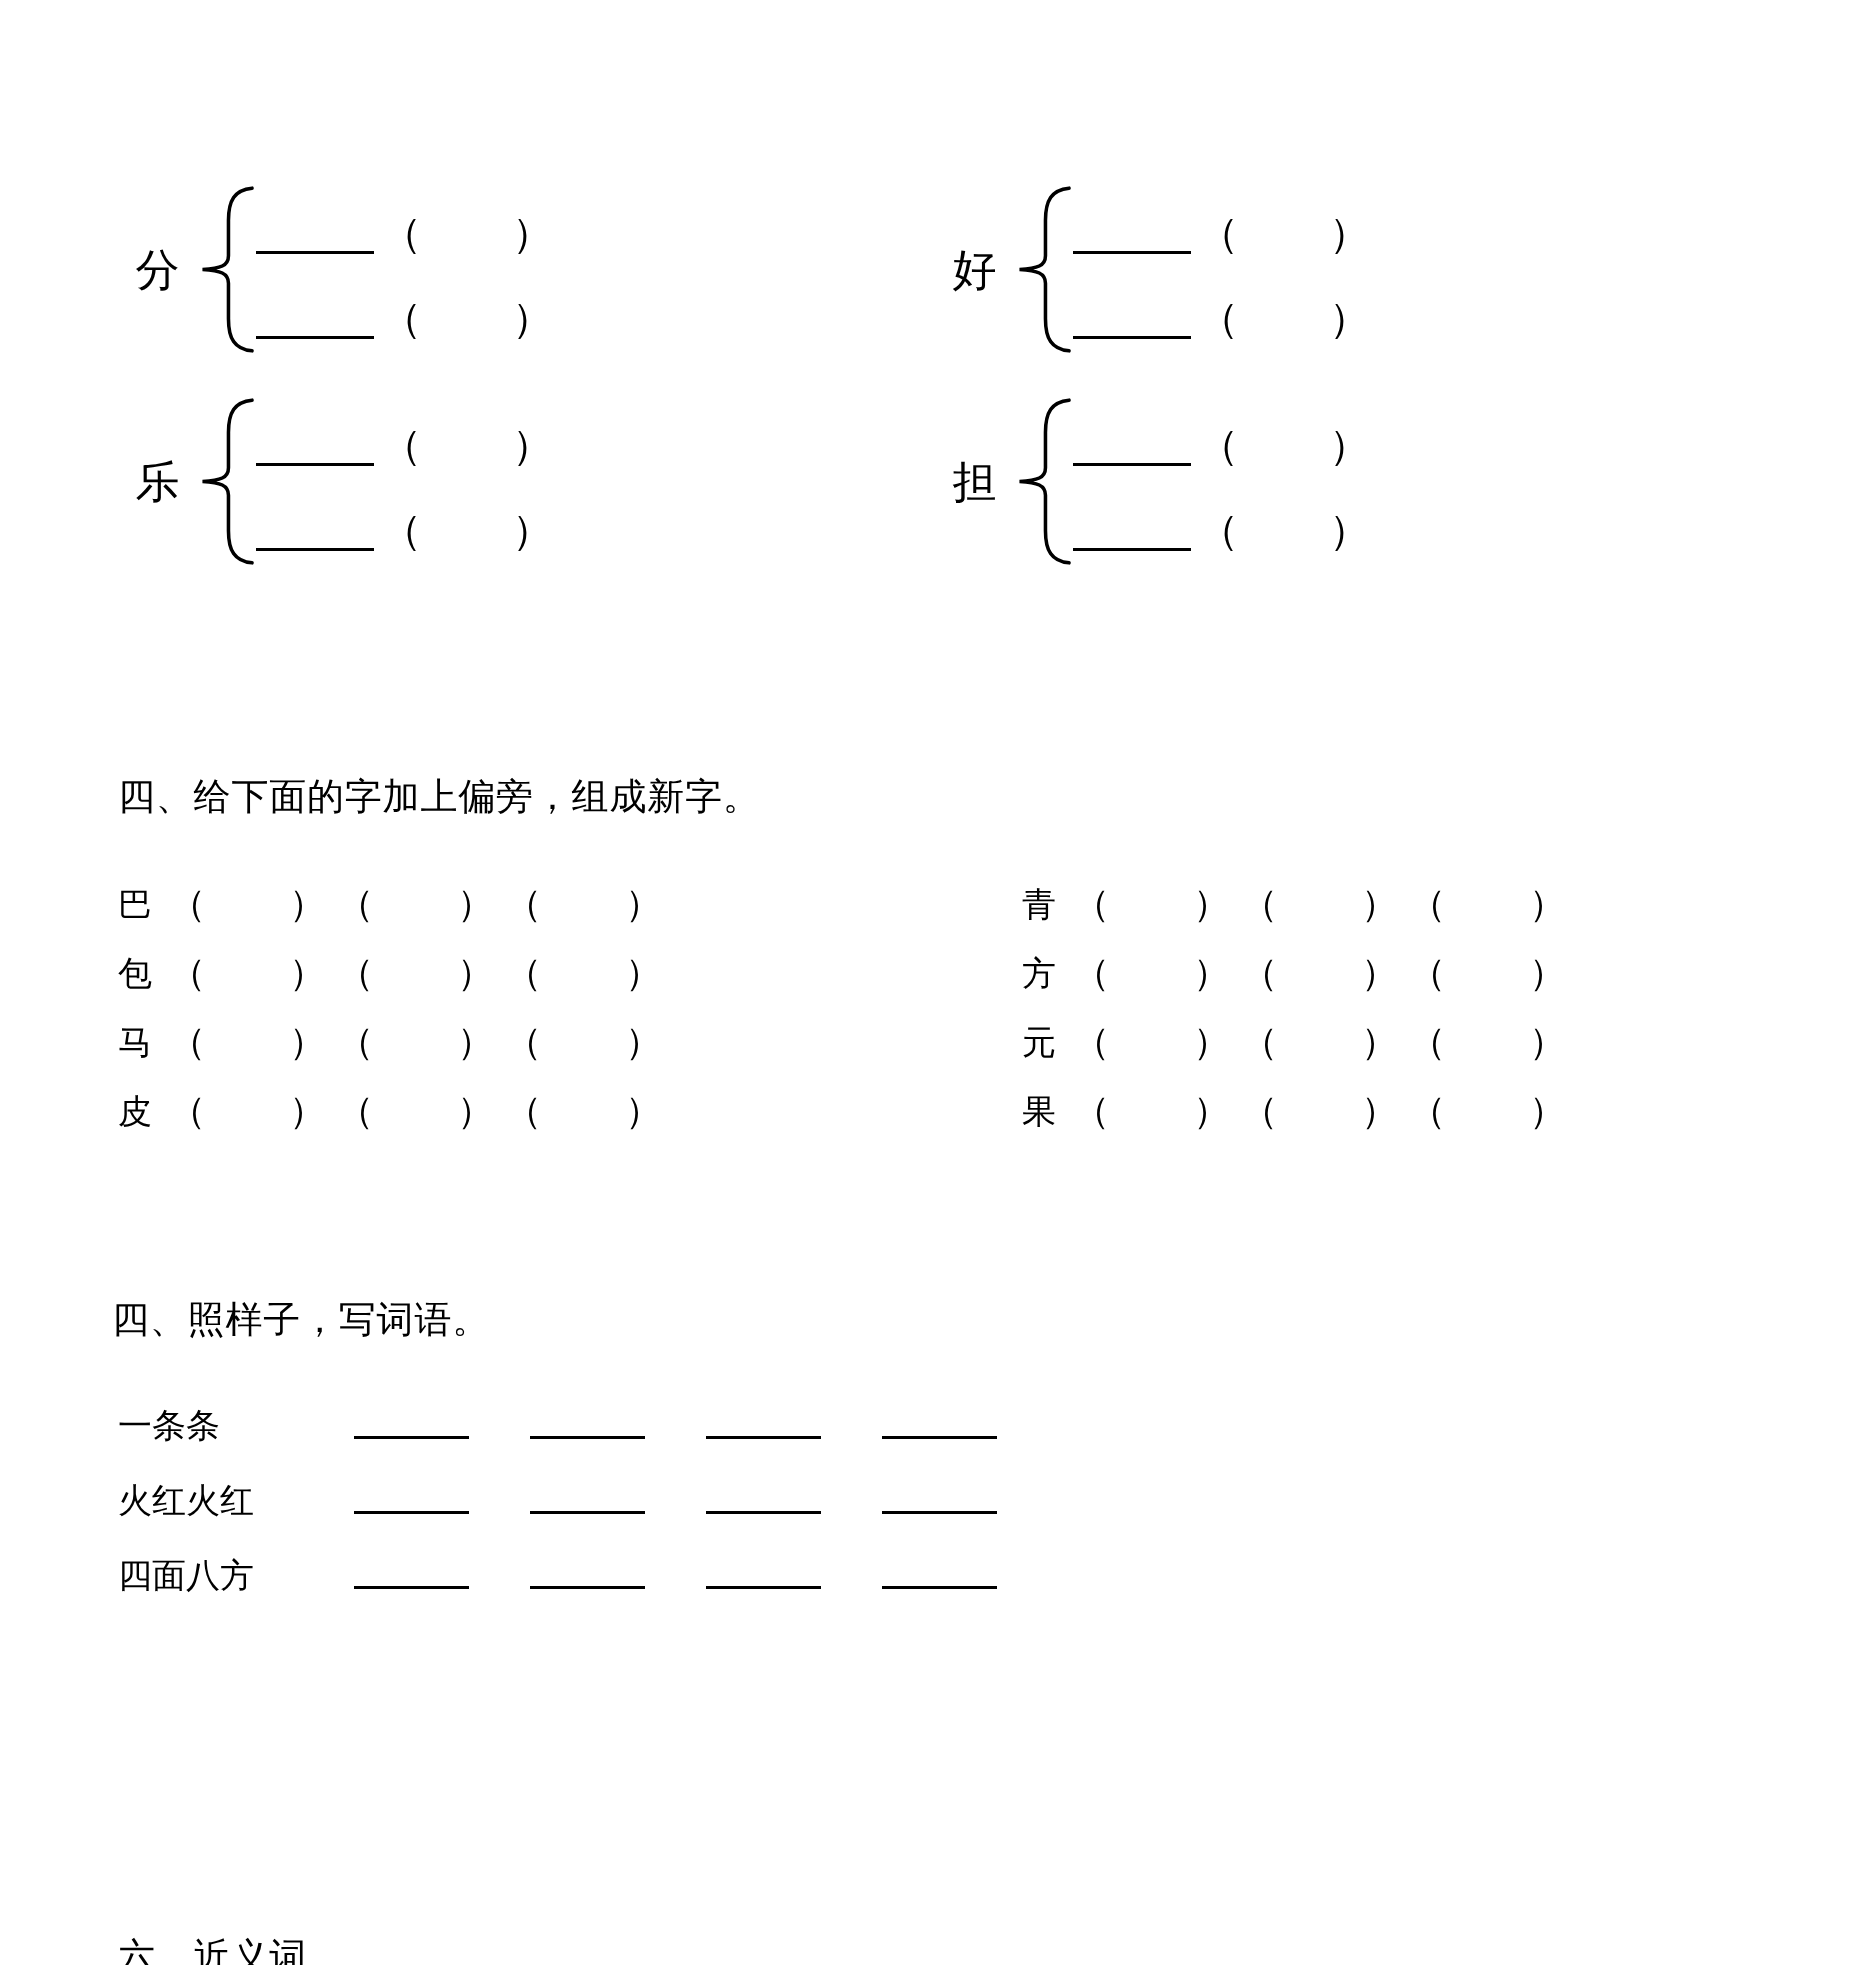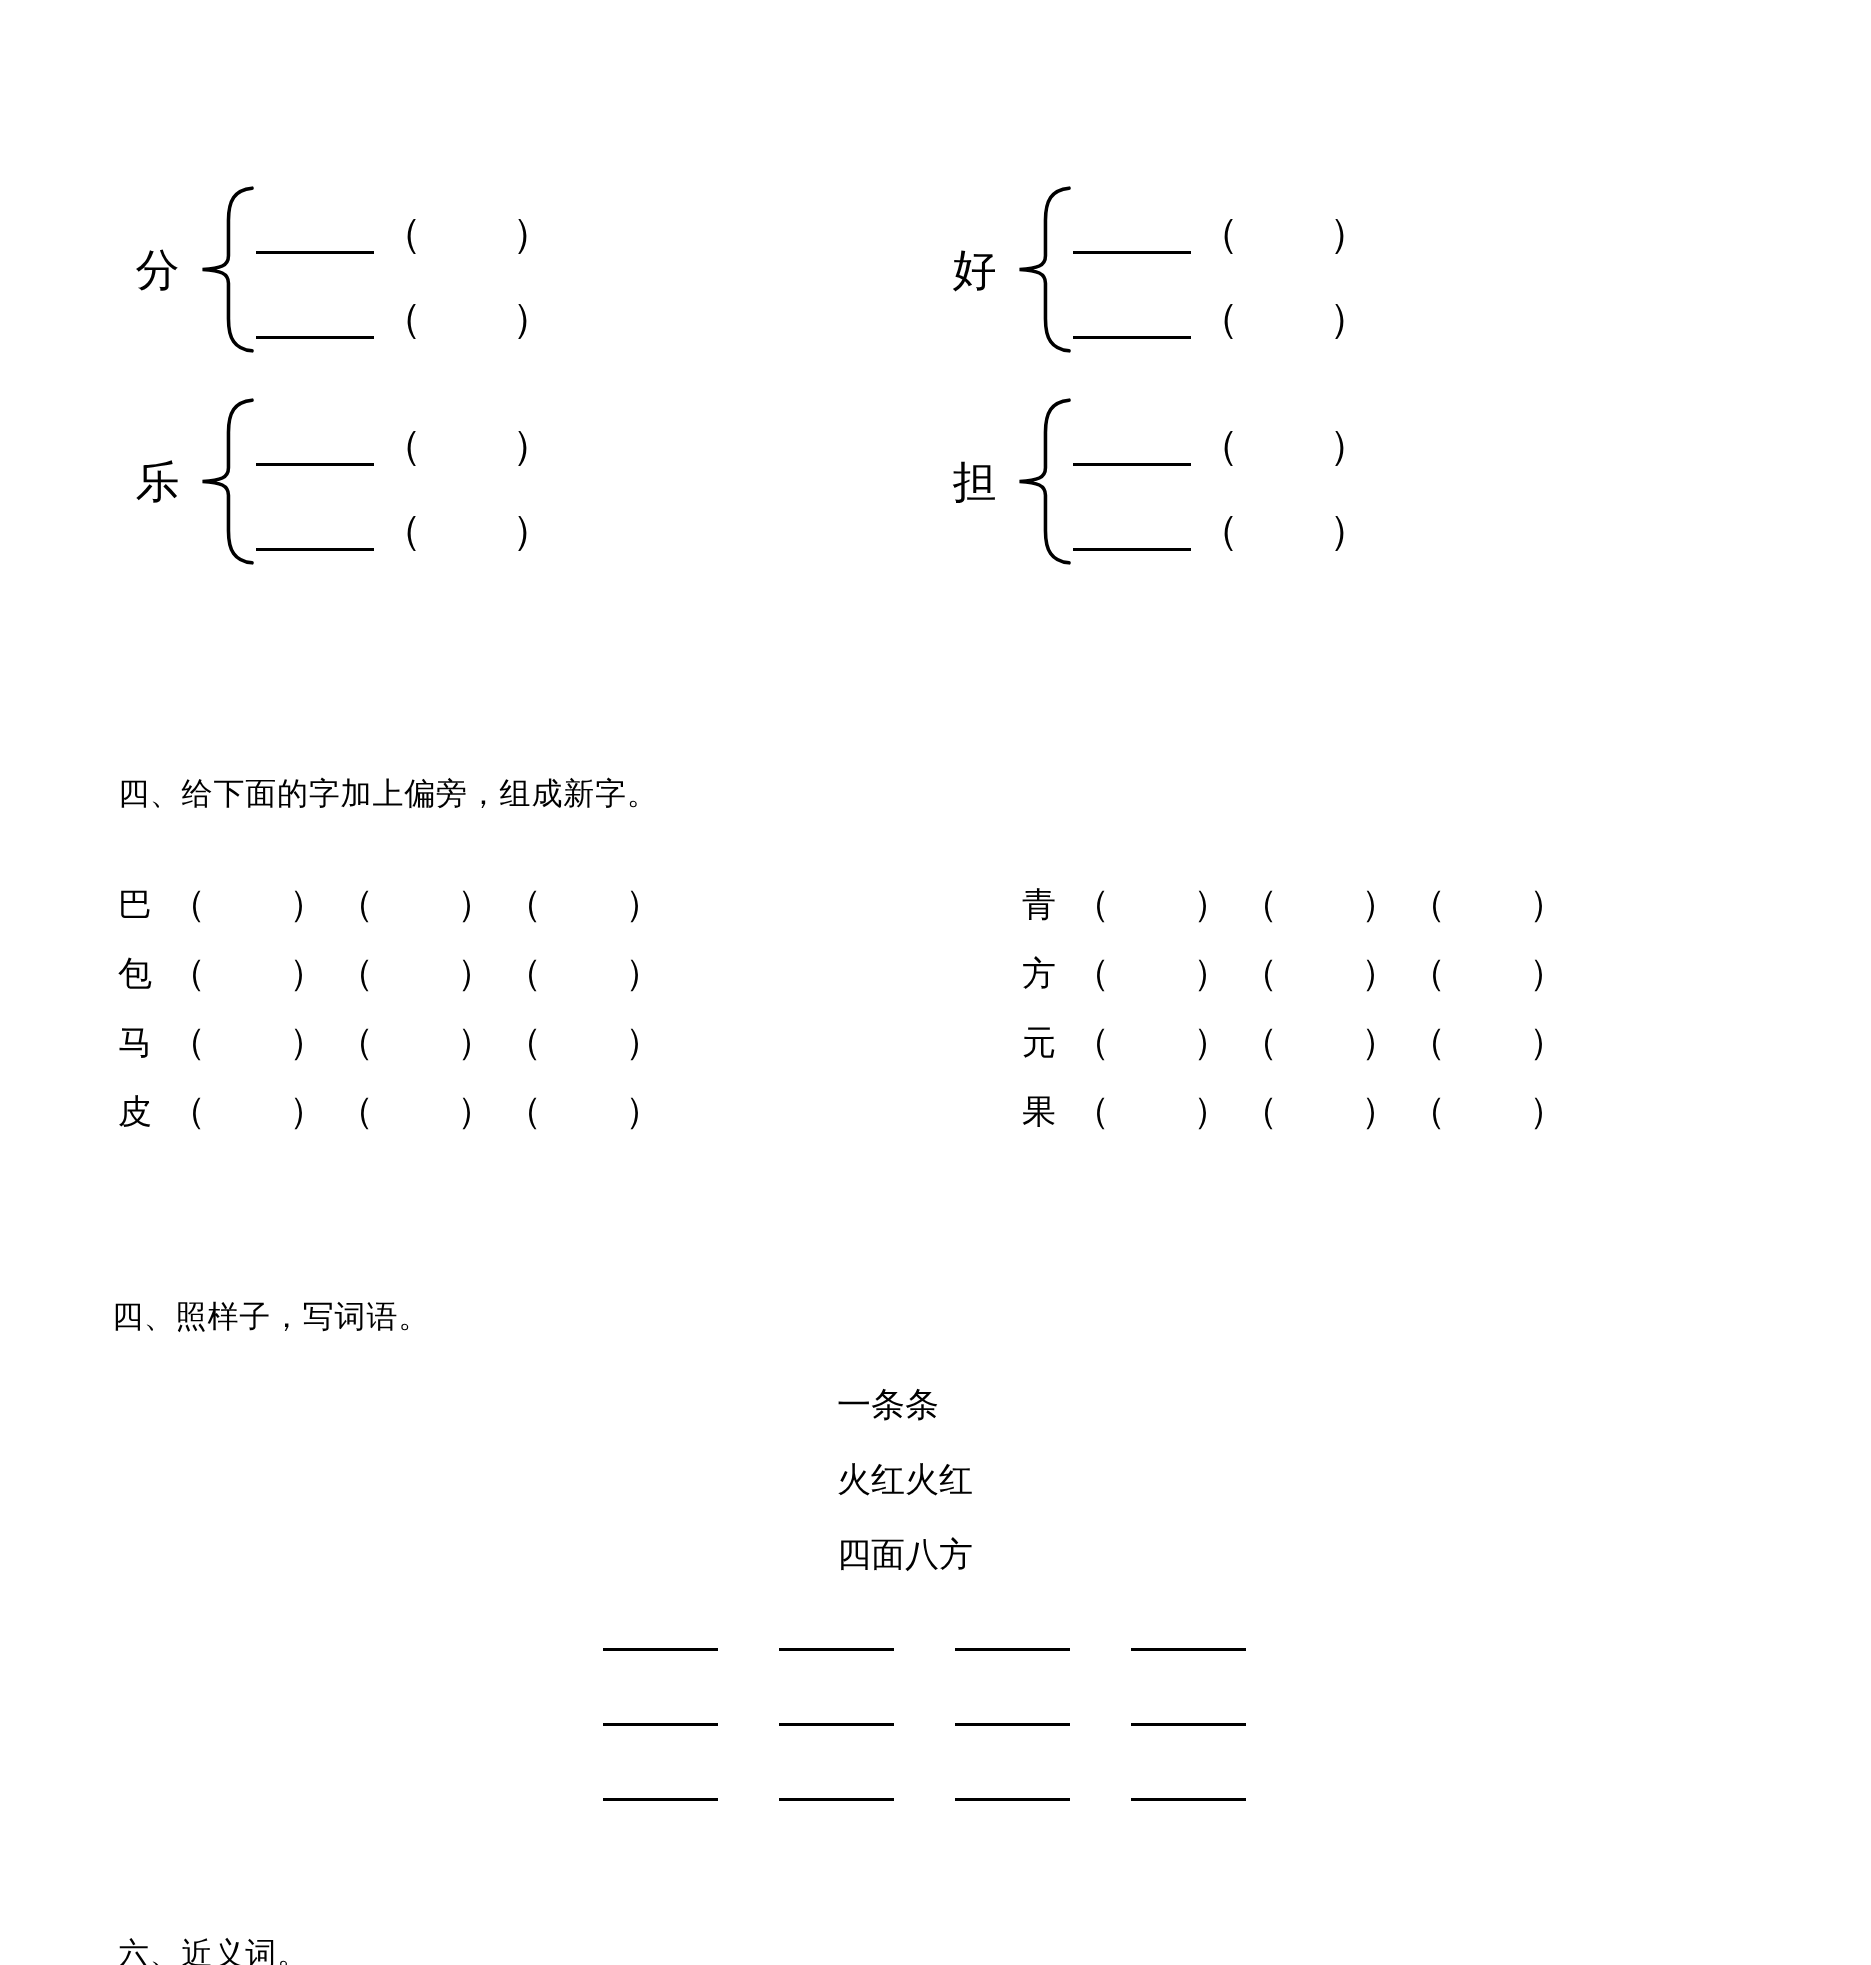--- a/index.html
+++ b/index.html
@@ -93,21 +93,21 @@
     display: inline-block;
   }
   .paren-gap {
     display: inline-block;
     width: 90px;
   }
 
   
   .heading {
     position: absolute;
-    font-size: 31px;
+    font-size: 37px;
     letter-spacing: 0.8px;
     white-space: nowrap;
   }
 
   
   .radical-section {
     position: absolute;
     left: 118px;
     top: 869px;
     width: 1674px;
@@ -146,21 +146,21 @@
 
   
   .pattern-section {
     position: absolute;
     left: 118px;
     top: 1387px;
     width: 1674px;
   }
   .pattern-row {
     display: flex;
-    flex-direction: column;
+    flex-direction: row;
     align-items: center;
     height: 75px;
   }
   .pattern-label {
     font-size: 34px;
     width: 236px;
     flex: 0 0 236px;
     white-space: nowrap;
   }
   .pattern-blanks {

